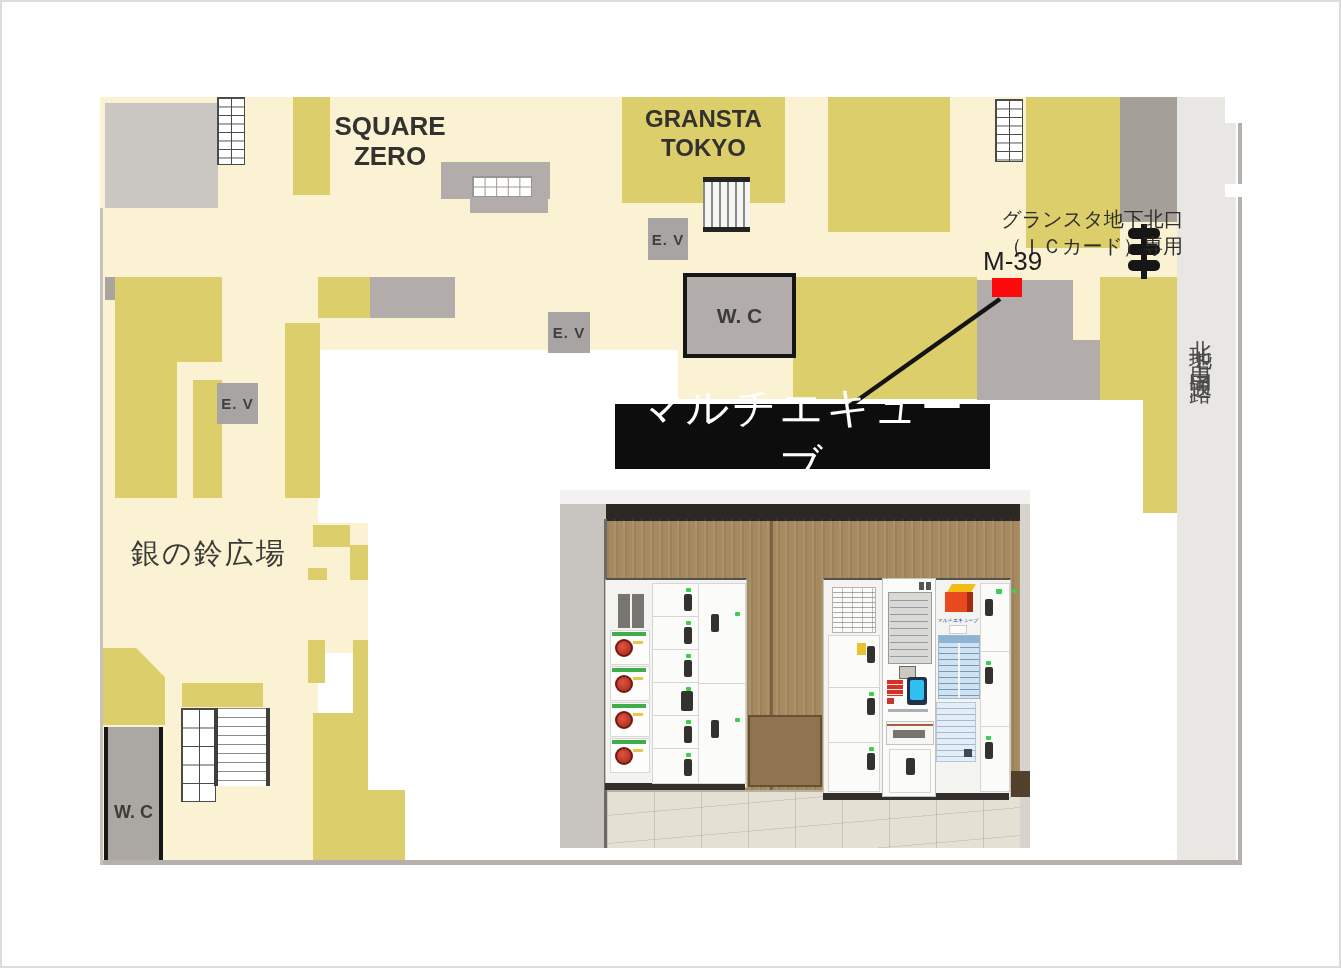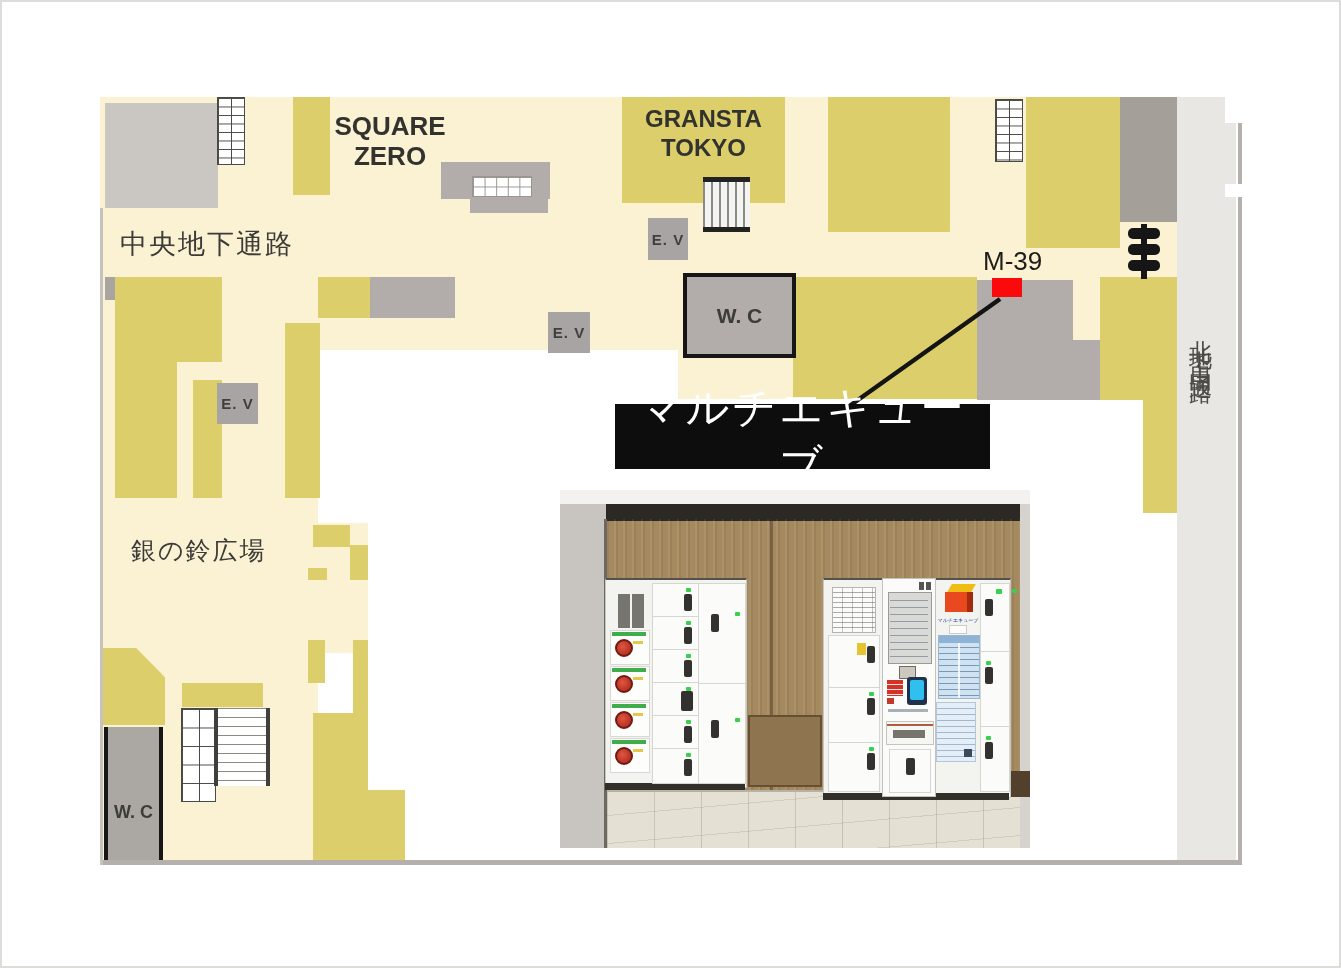--- a/index.html
+++ b/index.html
@@ -111,31 +111,34 @@
   <div class="a ev ctr" style="left:217px;top:383px;width:41px;height:41px;">
       <span>E. V</span>
     </div>
   <div class="a ctr" style="left:683px;top:273px;width:105px;height:77px;background:#b2adaa;border:4px solid #161616;color:#3c3c38;font-weight:bold;font-size:21px;">
       <span>W. C</span>
     </div>
   <div class="a" style="left:104px;top:727px;width:51px;height:133px;background:#aba7a3;border-left:4px solid #161616;border-right:4px solid #161616;">
     <span class="a" style="left:0;right:0;top:75px;text-align:center;font-weight:bold;font-size:18px;color:#3c3c38;">W. C</span>
   </div>
 
-  <div class="a txt" style="left:120px;top:226px;font-size:27px;letter-spacing:2px;font-weight:500;">中央地下通路</div>
   <div class="a txt ctr" style="left:622px;top:105px;width:163px;flex-direction:column;font-weight:bold;font-size:24px;line-height:1.2;color:#32322e;">
     <span>GRANSTA</span>
     <span>TOKYO</span>
   </div>
   <div class="a txt ctr" style="left:337px;top:112px;width:106px;flex-direction:column;font-weight:bold;font-size:26px;line-height:1.15;color:#32322e;">
     <span>SQUARE</span>
     <span>ZERO</span>
   </div>
+  <div class="a txt ctr" style="left:975px;top:206px;width:235px;flex-direction:column;font-size:20px;line-height:1.35;color:#2e2e2a;">
+    <span>グランスタ地下北口</span>
+    <span>（ＩＣカード）専用</span>
+  </div>
   <div class="a txt" style="left:983px;top:246px;font-size:26px;color:#1d1d1b;">M-39</div>
-  <div class="a txt" style="left:131px;top:534px;font-size:25px;letter-spacing:2px;">銀の鈴広場</div>
+  <div class="a txt" style="left:131px;top:534px;font-size:29px;letter-spacing:2px;">銀の鈴広場</div>
   <div class="a vtext" style="left:1186px;top:322px;">北地下自由通路</div>
 
   <div class="a" style="left:992px;top:278px;width:30px;height:19px;background:#fa0a0a;"></div>
   <svg class="a" style="left:0;top:0;width:1341px;height:968px;pointer-events:none;" viewBox="0 0 1341 968">
     <line x1="1000" y1="299" x2="848" y2="407" stroke="#141414" stroke-width="4.5"></line>
   </svg>
   <div class="a callout ctr" style="left:615px;top:404px;width:375px;height:65px;">
     <span>マルチエキューブ</span>
   </div>
 

